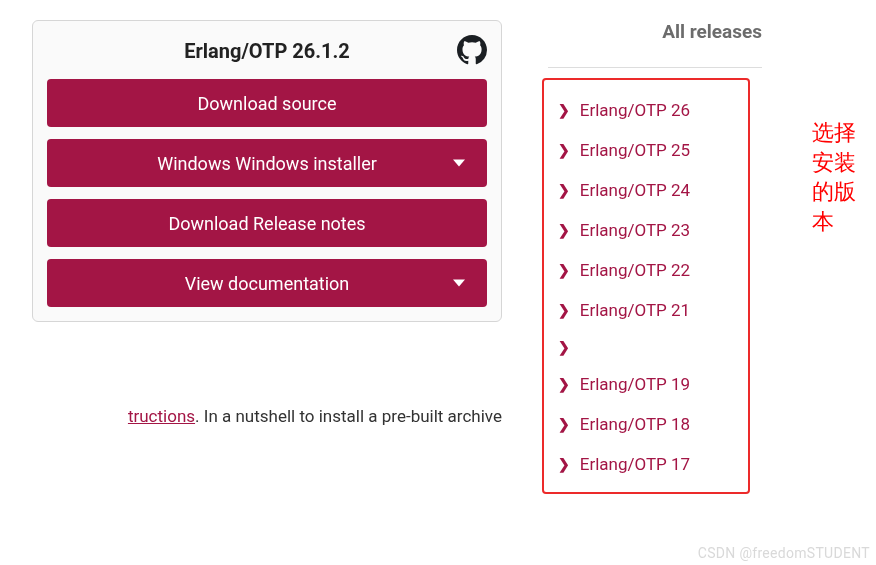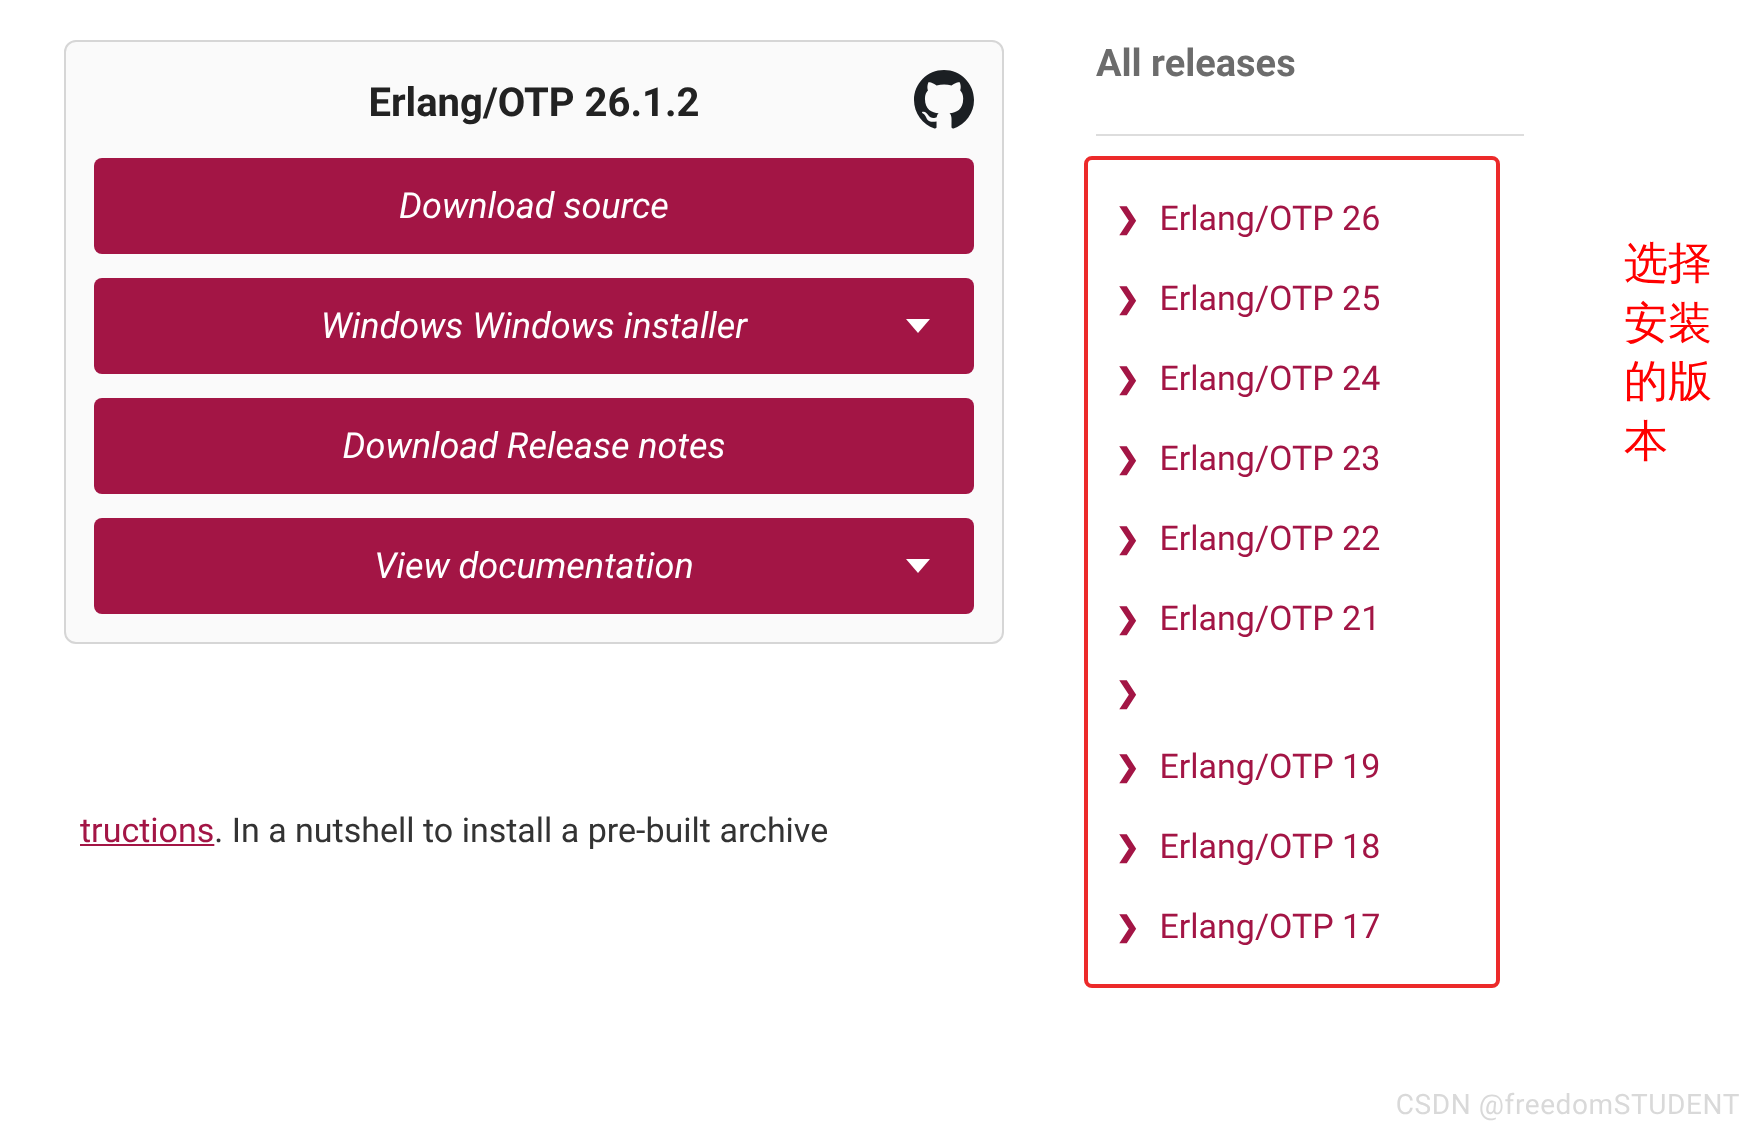--- a/index.html
+++ b/index.html
@@ -9,20 +9,21 @@
     width: 876px;
     height: 565px;
     position: relative;
     overflow: hidden;
     color: #333;
   }
   .container {
     display: flex;
     padding: 20px 0 0 32px;
     gap: 40px;
+    text-align: right;
   }
   .left-col {
     width: 470px;
   }
   .card {
     border: 1px solid #d6d6d6;
     border-radius: 6px;
     background: #fafafa;
     padding: 4px 4px 14px 4px;
   }
@@ -52,21 +53,20 @@
     justify-content: center;
     background: #a31545;
     color: #fff;
     font-size: 18px;
     font-weight: 400;
     border-radius: 4px;
     margin: 0 10px 12px 10px;
     height: 48px;
     cursor: pointer;
     position: relative;
-    font-style: italic;
   }
   .btn:last-child { margin-bottom: 0; }
   .btn .caret {
     position: absolute;
     right: 22px;
     top: 50%;
     transform: translateY(-50%);
     width: 0; height: 0;
     border-left: 6px solid transparent;
     border-right: 6px solid transparent;

